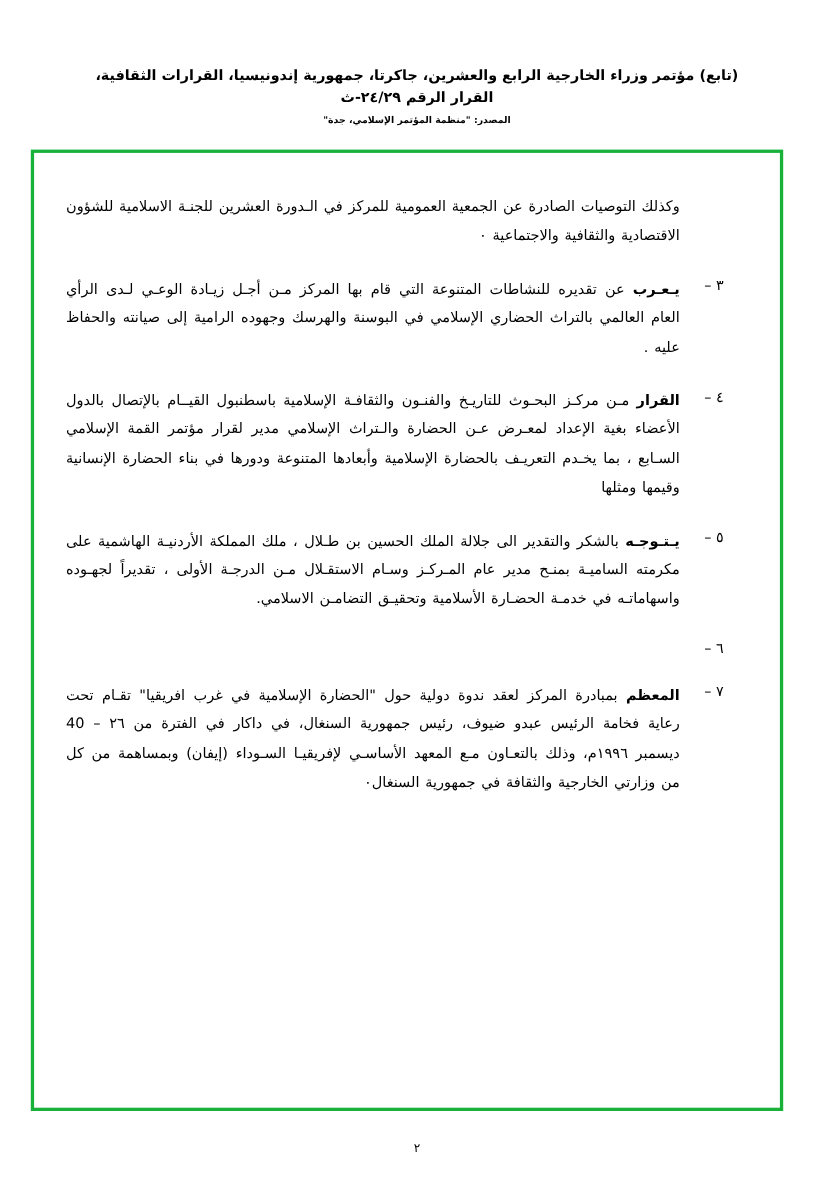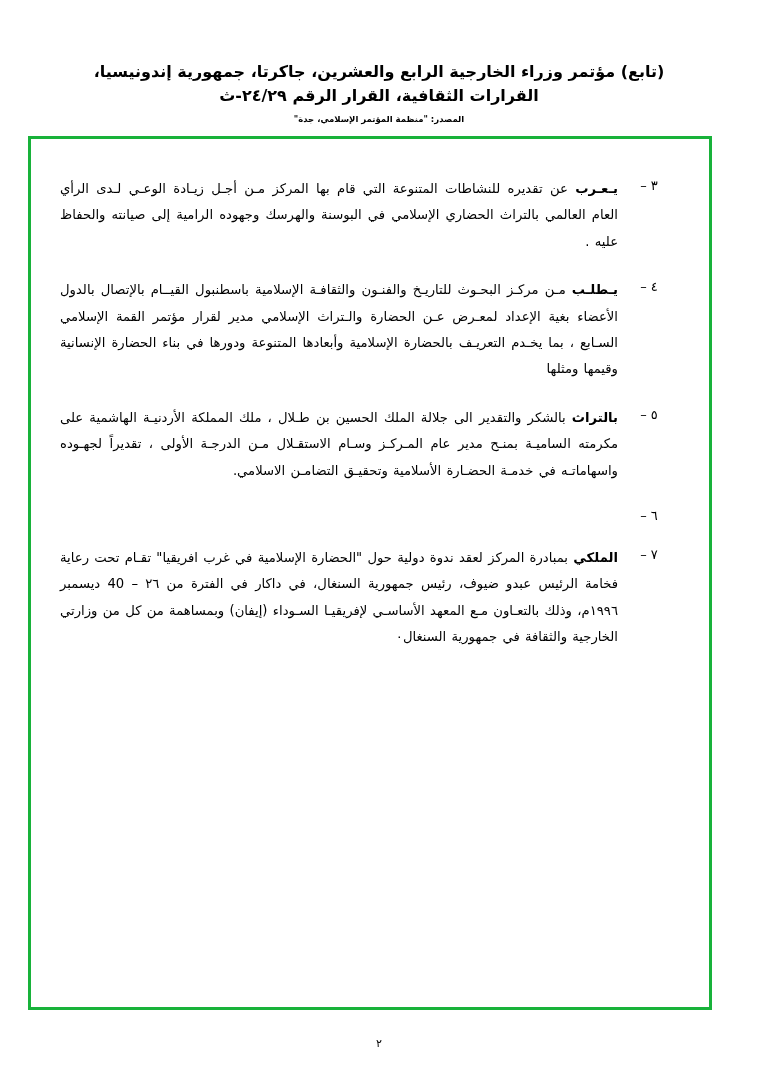--- a/index.html
+++ b/index.html
@@ -22,21 +22,21 @@
   }
   .header {
     position: absolute;
     top: 60px;
     left: 0;
     right: 0;
     text-align: center;
     direction: rtl;
   }
   .header-line1 {
-    font-size: 16px;
+    font-size: 13px;
     font-weight: bold;
     letter-spacing: 0px;
     line-height: 1.5;
     padding: 0 78px;
   }
   .header-line2 {
     font-size: 8.5px;
     font-weight: bold;
     margin-top: 6px;
     padding: 0 78px;
@@ -103,42 +103,46 @@
 
   <div class="header">
     <div class="header-line1">(تابع) مؤتمر وزراء الخارجية الرابع والعشرين، جاكرتا، جمهورية إندونيسيا، القرارات الثقافية، القرار الرقم ٢٤/٢٩-ث</div>
     <div class="header-line2">المصدر: "منظمة المؤتمر الإسلامي، جدة"</div>
   </div>
 
   <div class="frame"></div>
 
   <div class="content">
 
+    <div class="para no-marker">
+      <div class="marker"></div>
+      <div class="ptext"><span class="lead"></span><span>وكذلك التوصيات الصادرة عن الجمعية  العمومية للمركز في الـدورة العشرين للجنـة الاسلامية للشؤون الاقتصادية والثقافية والاجتماعية ٠</span></div>
+    </div>
 
     <div class="para">
       <div class="marker">٣ –</div>
       <div class="ptext"><span class="lead">يـعـرب</span><span> عن تقديره للنشاطات المتنوعة التي قام بها المركز مـن أجـل زيـادة الوعـي لـدى الرأي العام العالمي بالتراث الحضاري الإسلامي في البوسنة والهرسك وجهوده الرامية إلى صيانته والحفاظ عليه .</span></div>
     </div>
 
     <div class="para">
       <div class="marker">٤ –</div>
-      <div class="ptext"><span class="lead">يـطلـب</span><span>  مـن مركـز البحـوث للتاريـخ والفنـون والثقافـة الإسلامية باسطنبول القيــام بالإتصال بالدول الأعضاء بغية الإعداد لمعـرض عـن الحضارة والـتراث الإسلامي مدير لقرار مؤتمر القمة الإسلامي السـابع ، بما يخـدم التعريـف بالحضارة الإسلامية وأبعادها المتنوعة ودورها في بناء الحضارة الإنسانية وقيمها ومثلها</span></div>
+      <div class="ptext"><span class="lead">القرار</span><span>  مـن مركـز البحـوث للتاريـخ والفنـون والثقافـة الإسلامية باسطنبول القيــام بالإتصال بالدول الأعضاء بغية الإعداد لمعـرض عـن الحضارة والـتراث الإسلامي مدير لقرار مؤتمر القمة الإسلامي السـابع ، بما يخـدم التعريـف بالحضارة الإسلامية وأبعادها المتنوعة ودورها في بناء الحضارة الإنسانية وقيمها ومثلها</span></div>
     </div>
 
     <div class="para">
       <div class="marker">٥ –</div>
-      <div class="ptext"><span class="lead">بالتراث</span><span> بالشكر والتقدير الى جلالة الملك الحسين بن طـلال ، ملك المملكة الأردنيـة الهاشمية على مكرمته الساميـة بمنـح مدير عام المـركـز  وسـام الاستقـلال مـن الدرجـة الأولى ، تقديراً  لجهـوده واسهاماتـه في خدمـة الحضـارة الأسلامية وتحقيـق التضامـن الاسلامي.</span></div>
+      <div class="ptext"><span class="lead">يـتـوجـه</span><span> بالشكر والتقدير الى جلالة الملك الحسين بن طـلال ، ملك المملكة الأردنيـة الهاشمية على مكرمته الساميـة بمنـح مدير عام المـركـز  وسـام الاستقـلال مـن الدرجـة الأولى ، تقديراً  لجهـوده واسهاماتـه في خدمـة الحضـارة الأسلامية وتحقيـق التضامـن الاسلامي.</span></div>
     </div>
 
     <div class="para">
       <div class="marker">٦ –</div>
     </div>
 
     <div class="para">
       <div class="marker">٧ –</div>
-      <div class="ptext"><span class="lead">الملكي</span><span> بمبادرة المركز لعقد ندوة دولية حول "الحضارة الإسلامية في غرب افريقيا" تقـام تحت رعاية فخامة الرئيس عبدو ضيوف، رئيس جمهورية السنغال، في داكار في الفترة من ٢٦ – 40 ديسمبر ١٩٩٦م، وذلك بالتعـاون مـع المعهد الأساسـي لإفريقيـا السـوداء (إيفان) وبمساهمة من كل من وزارتي الخارجية والثقافة في جمهورية السنغال٠</span></div>
+      <div class="ptext"><span class="lead">المعظم</span><span> بمبادرة المركز لعقد ندوة دولية حول "الحضارة الإسلامية في غرب افريقيا" تقـام تحت رعاية فخامة الرئيس عبدو ضيوف، رئيس جمهورية السنغال، في داكار في الفترة من ٢٦ – 40 ديسمبر ١٩٩٦م، وذلك بالتعـاون مـع المعهد الأساسـي لإفريقيـا السـوداء (إيفان) وبمساهمة من كل من وزارتي الخارجية والثقافة في جمهورية السنغال٠</span></div>
     </div>
 
   </div>
 
   <div class="footer">٢</div>
 
 </div>
 
 </body></html>

